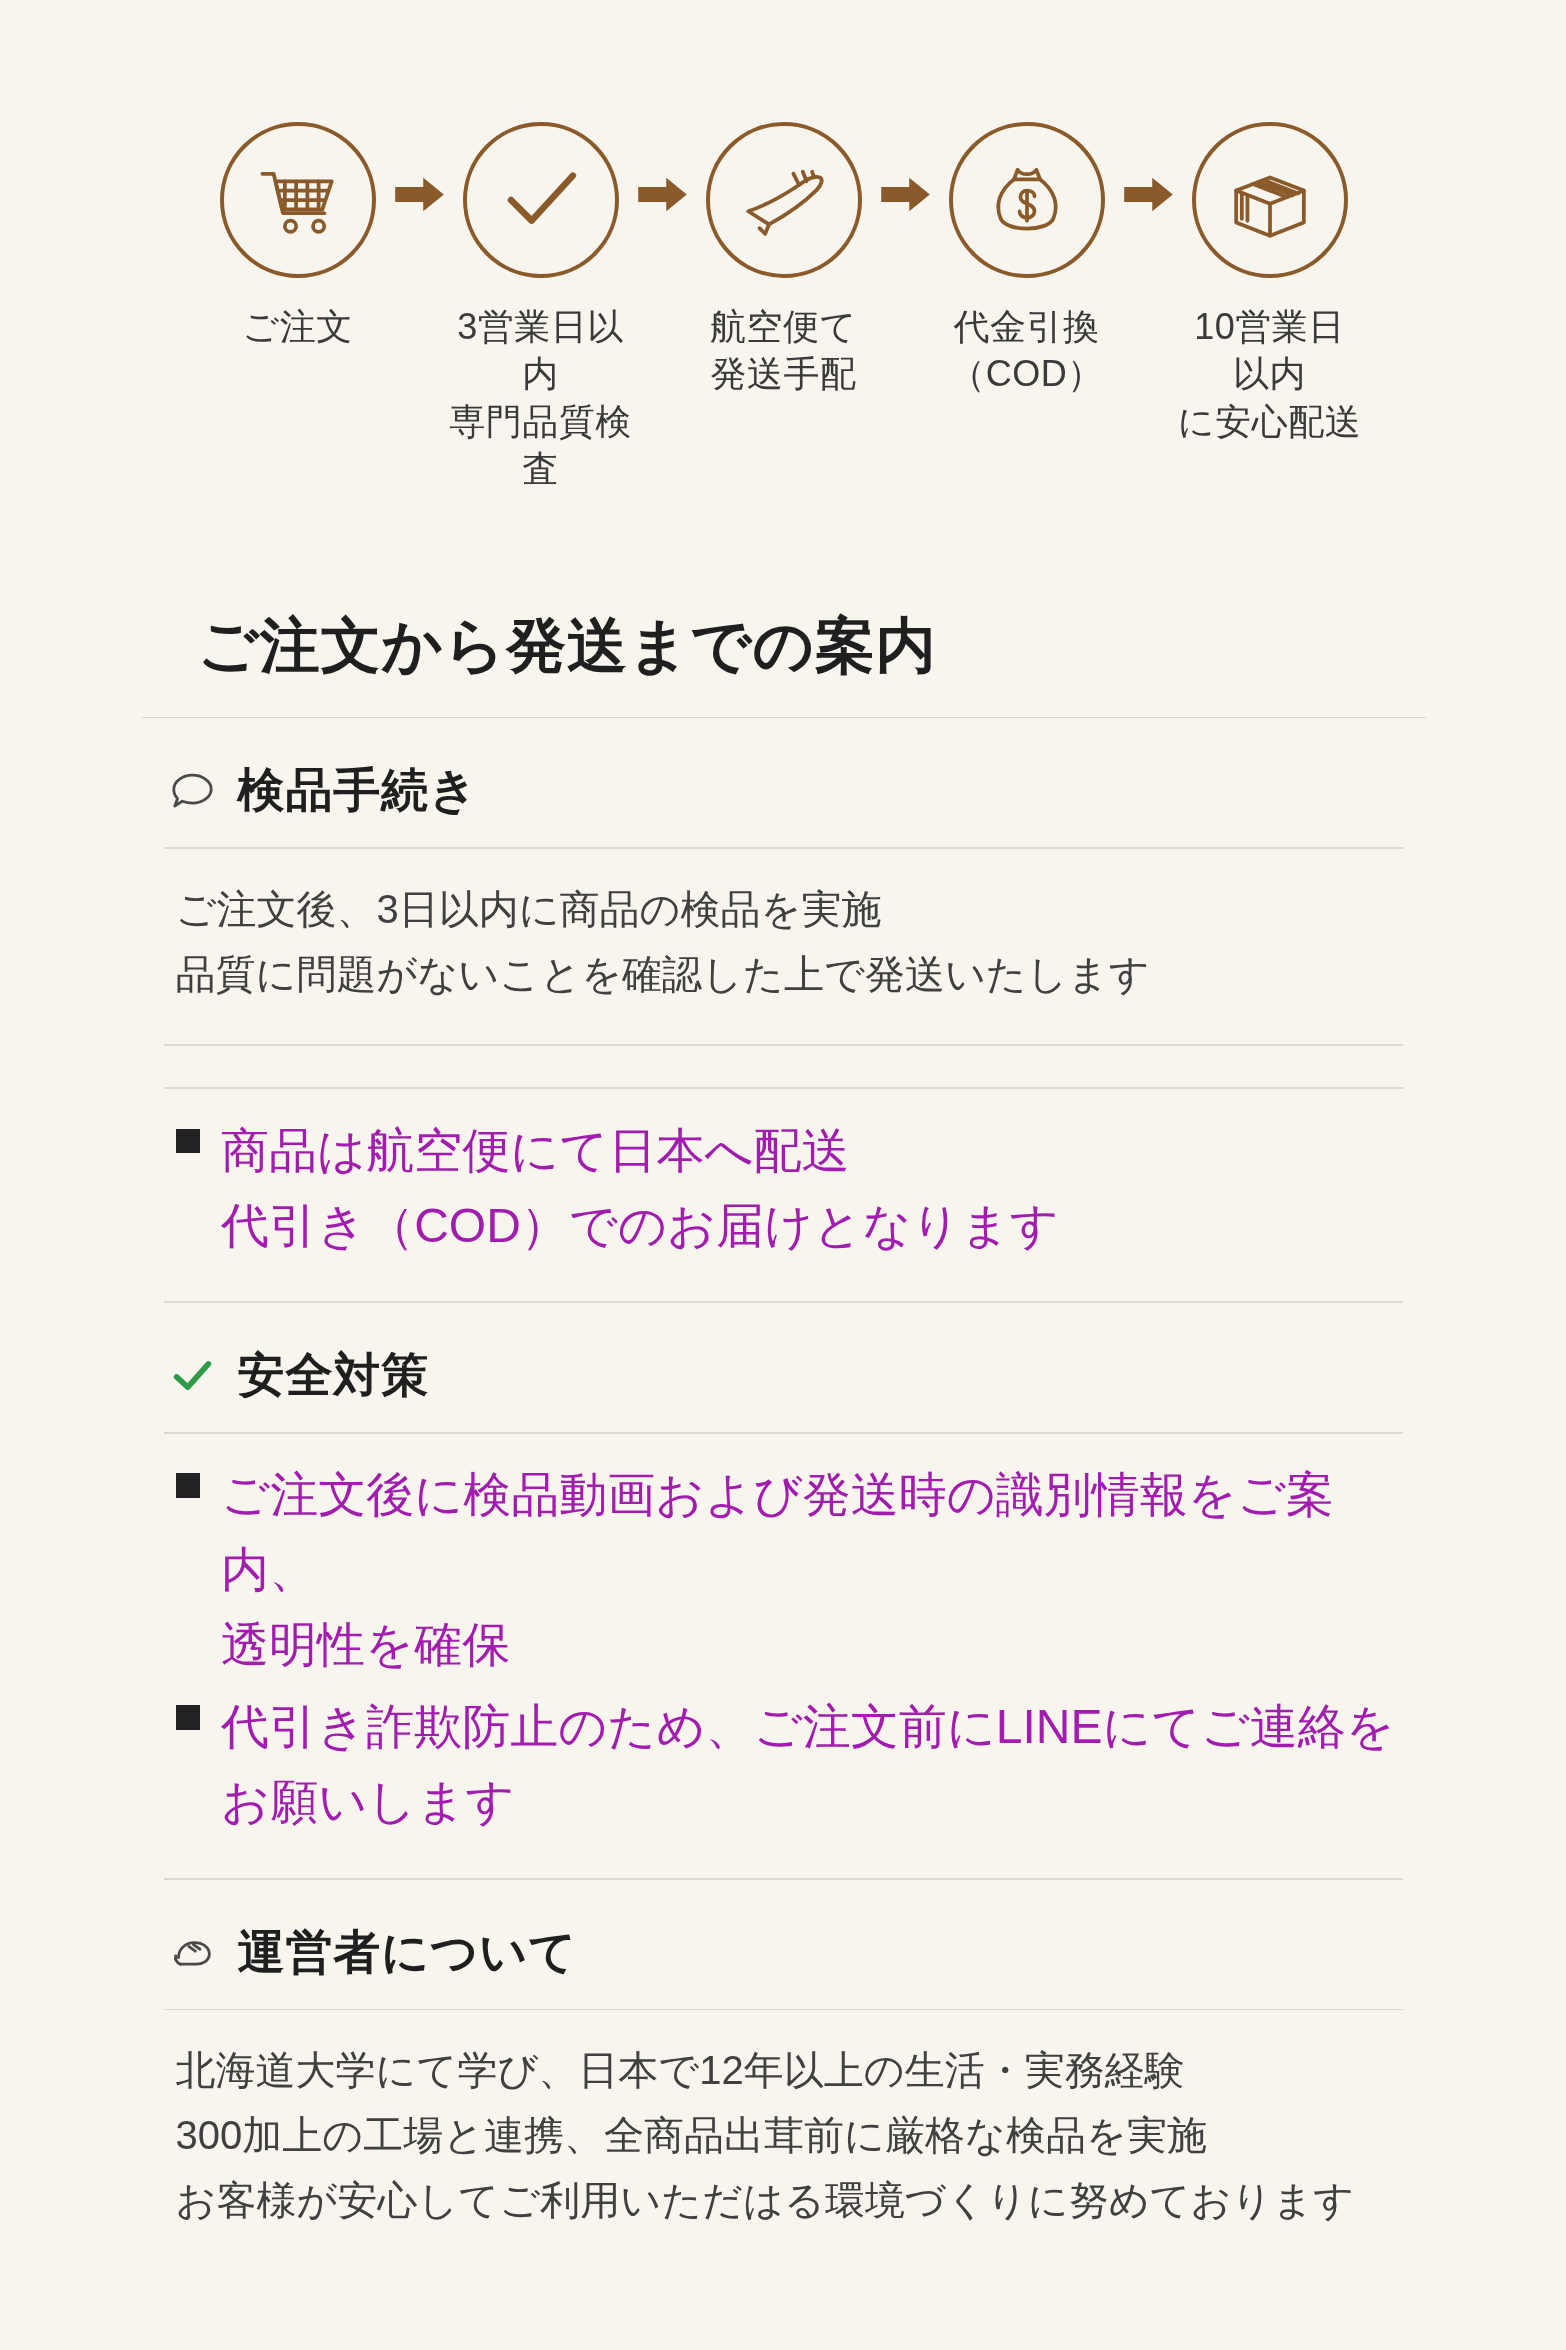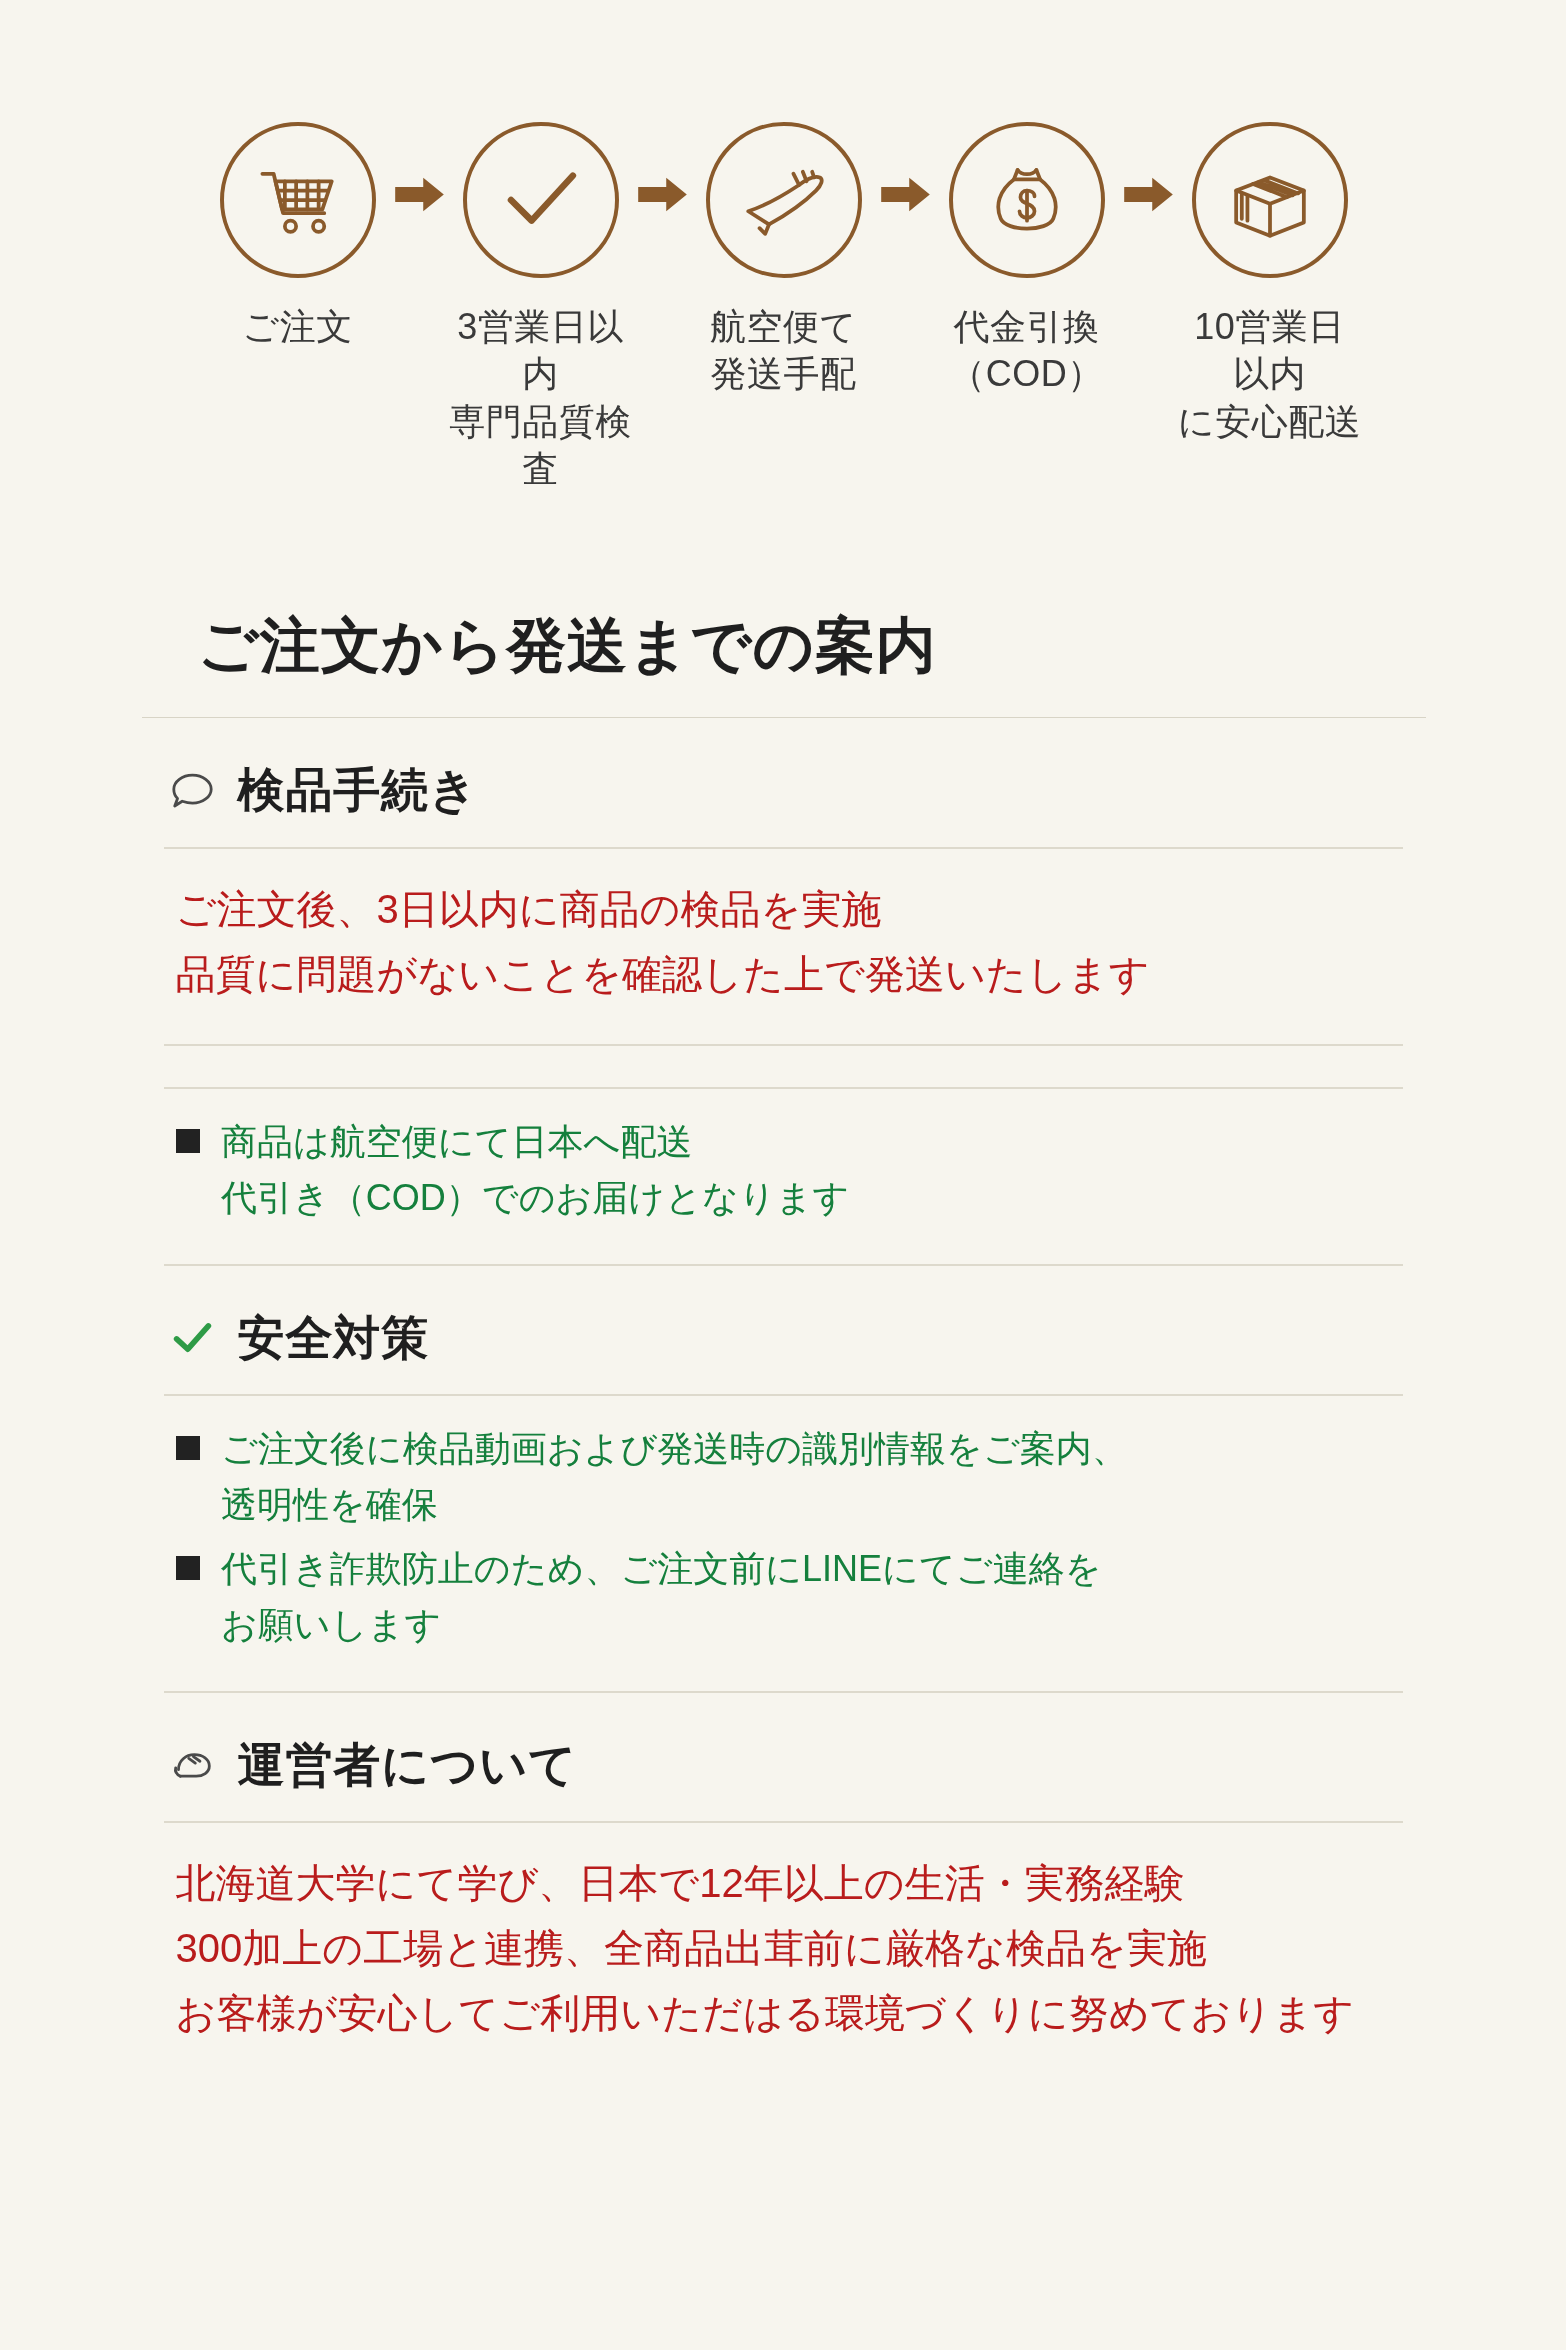--- a/index.html
+++ b/index.html
@@ -111,21 +111,21 @@
   }
   .sec-rule {
     height: 1.9px;
     background: #ddd9cc;
     margin: 24.5px 22.6px 0 22.6px;
   }
   .para {
     padding: 28px 22.6px 0 34px;
     font-size: 40px;
     line-height: 1.62;
-    color: #b91c1c;
+    color: #404040;
     white-space: pre-line;
   }
   .bullets {
     padding: 24.5px 22.6px 0 34px;
     margin: 0;
     list-style: none;
   }
   .bullet {
     display: flex;
     align-items: flex-start;
@@ -133,23 +133,23 @@
     margin-bottom: 7.5px;
   }
   .bullet-mark {
     width: 24.5px;
     height: 24.5px;
     background: #222;
     margin-top: 15px;
     flex: 0 0 auto;
   }
   .bullet-text {
-    font-size: 36px;
+    font-size: 48px;
     line-height: 1.56;
-    color: #15803d;
+    color: #a21caf;
     white-space: pre-line;
   }
   .bottom-rule {
     height: 1.9px;
     background: #ddd9cc;
     margin: 38px 22.6px 0 22.6px;
   }
   .check { color: #2e9b46; }
 </style>
 </head>

